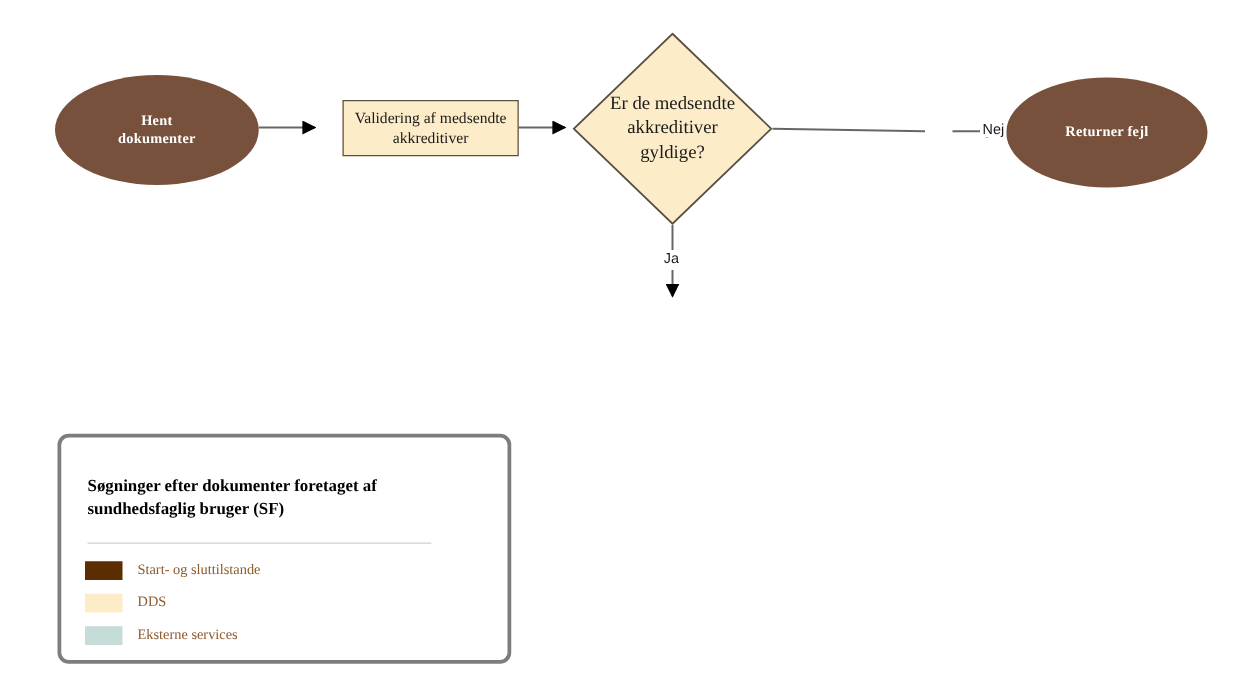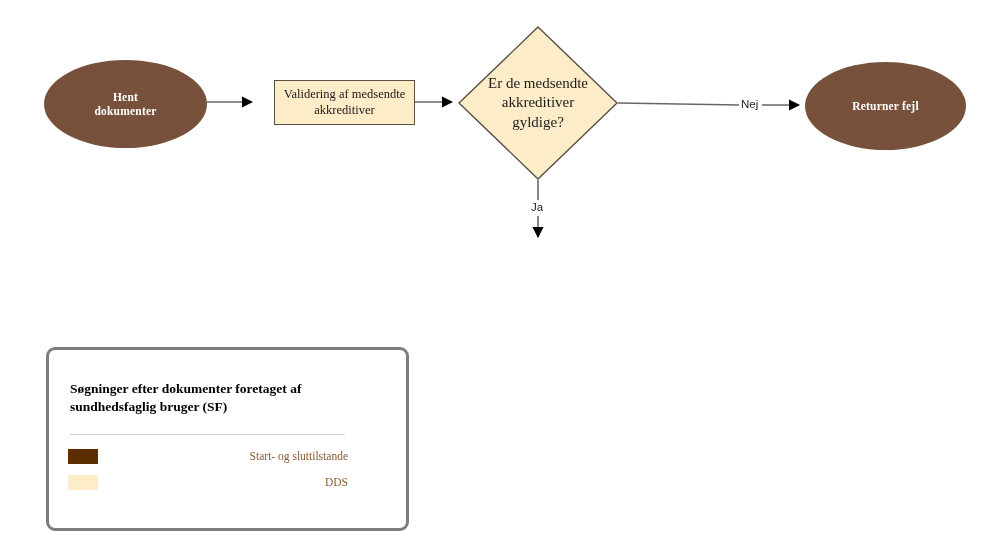--- a/index.html
+++ b/index.html
@@ -128,21 +128,20 @@
   #legend-items {
     position: absolute;
     left: 19px;
     top: 93px;
     width: 280px;
   }
   .legend-row {
     display: flex;
     align-items: center;
     height: 26px;
-    justify-content: space-between;
   }
   .legend-swatch {
     width: 30px;
     height: 15px;
     flex: 0 0 auto;
   }
   .legend-text {
     margin-left: 12px;
     font-size: 11.5px;
     color: #8a5a2b;
@@ -196,36 +195,40 @@
     </svg>
     <div class="node-decision-text">Er de medsendte
 akkreditiver
 gyldige?</div>
   </div>
 
   <div class="node node-terminator" style="left:805px; top:62px; width:161px; height:88px;text-align:right;">
     <span class="node-label">Returner fejl</span>
   </div>
 
-  <div class="edge-label" style="left:739px; top:98px;">Nej</div>
+  <div class="edge-label" style="left:784px; top:98px;">Nej</div>
 
   <div class="edge-label" style="left:529px; top:201px;">Ja</div>
 
 </div>
 
 <div id="legend-panel">
   <div id="legend-title">Søgninger efter dokumenter foretaget af sundhedsfaglig bruger (SF)</div>
   <div id="legend-divider"></div>
   <div id="legend-items">
 
     <div class="legend-row">
       <span class="legend-swatch" style="background:#5c2d00;"></span>
       <span class="legend-text">Start- og sluttilstande</span>
     </div>
 
     <div class="legend-row">
       <span class="legend-swatch" style="background:#fdecc8;"></span>
       <span class="legend-text">DDS</span>
     </div>
 
+    <div class="legend-row">
+      <span class="legend-swatch" style="background:#c5dcd9;"></span>
+      <span class="legend-text">Eksterne services</span>
+    </div>
 
   </div>
 </div>
 
 </body></html>

